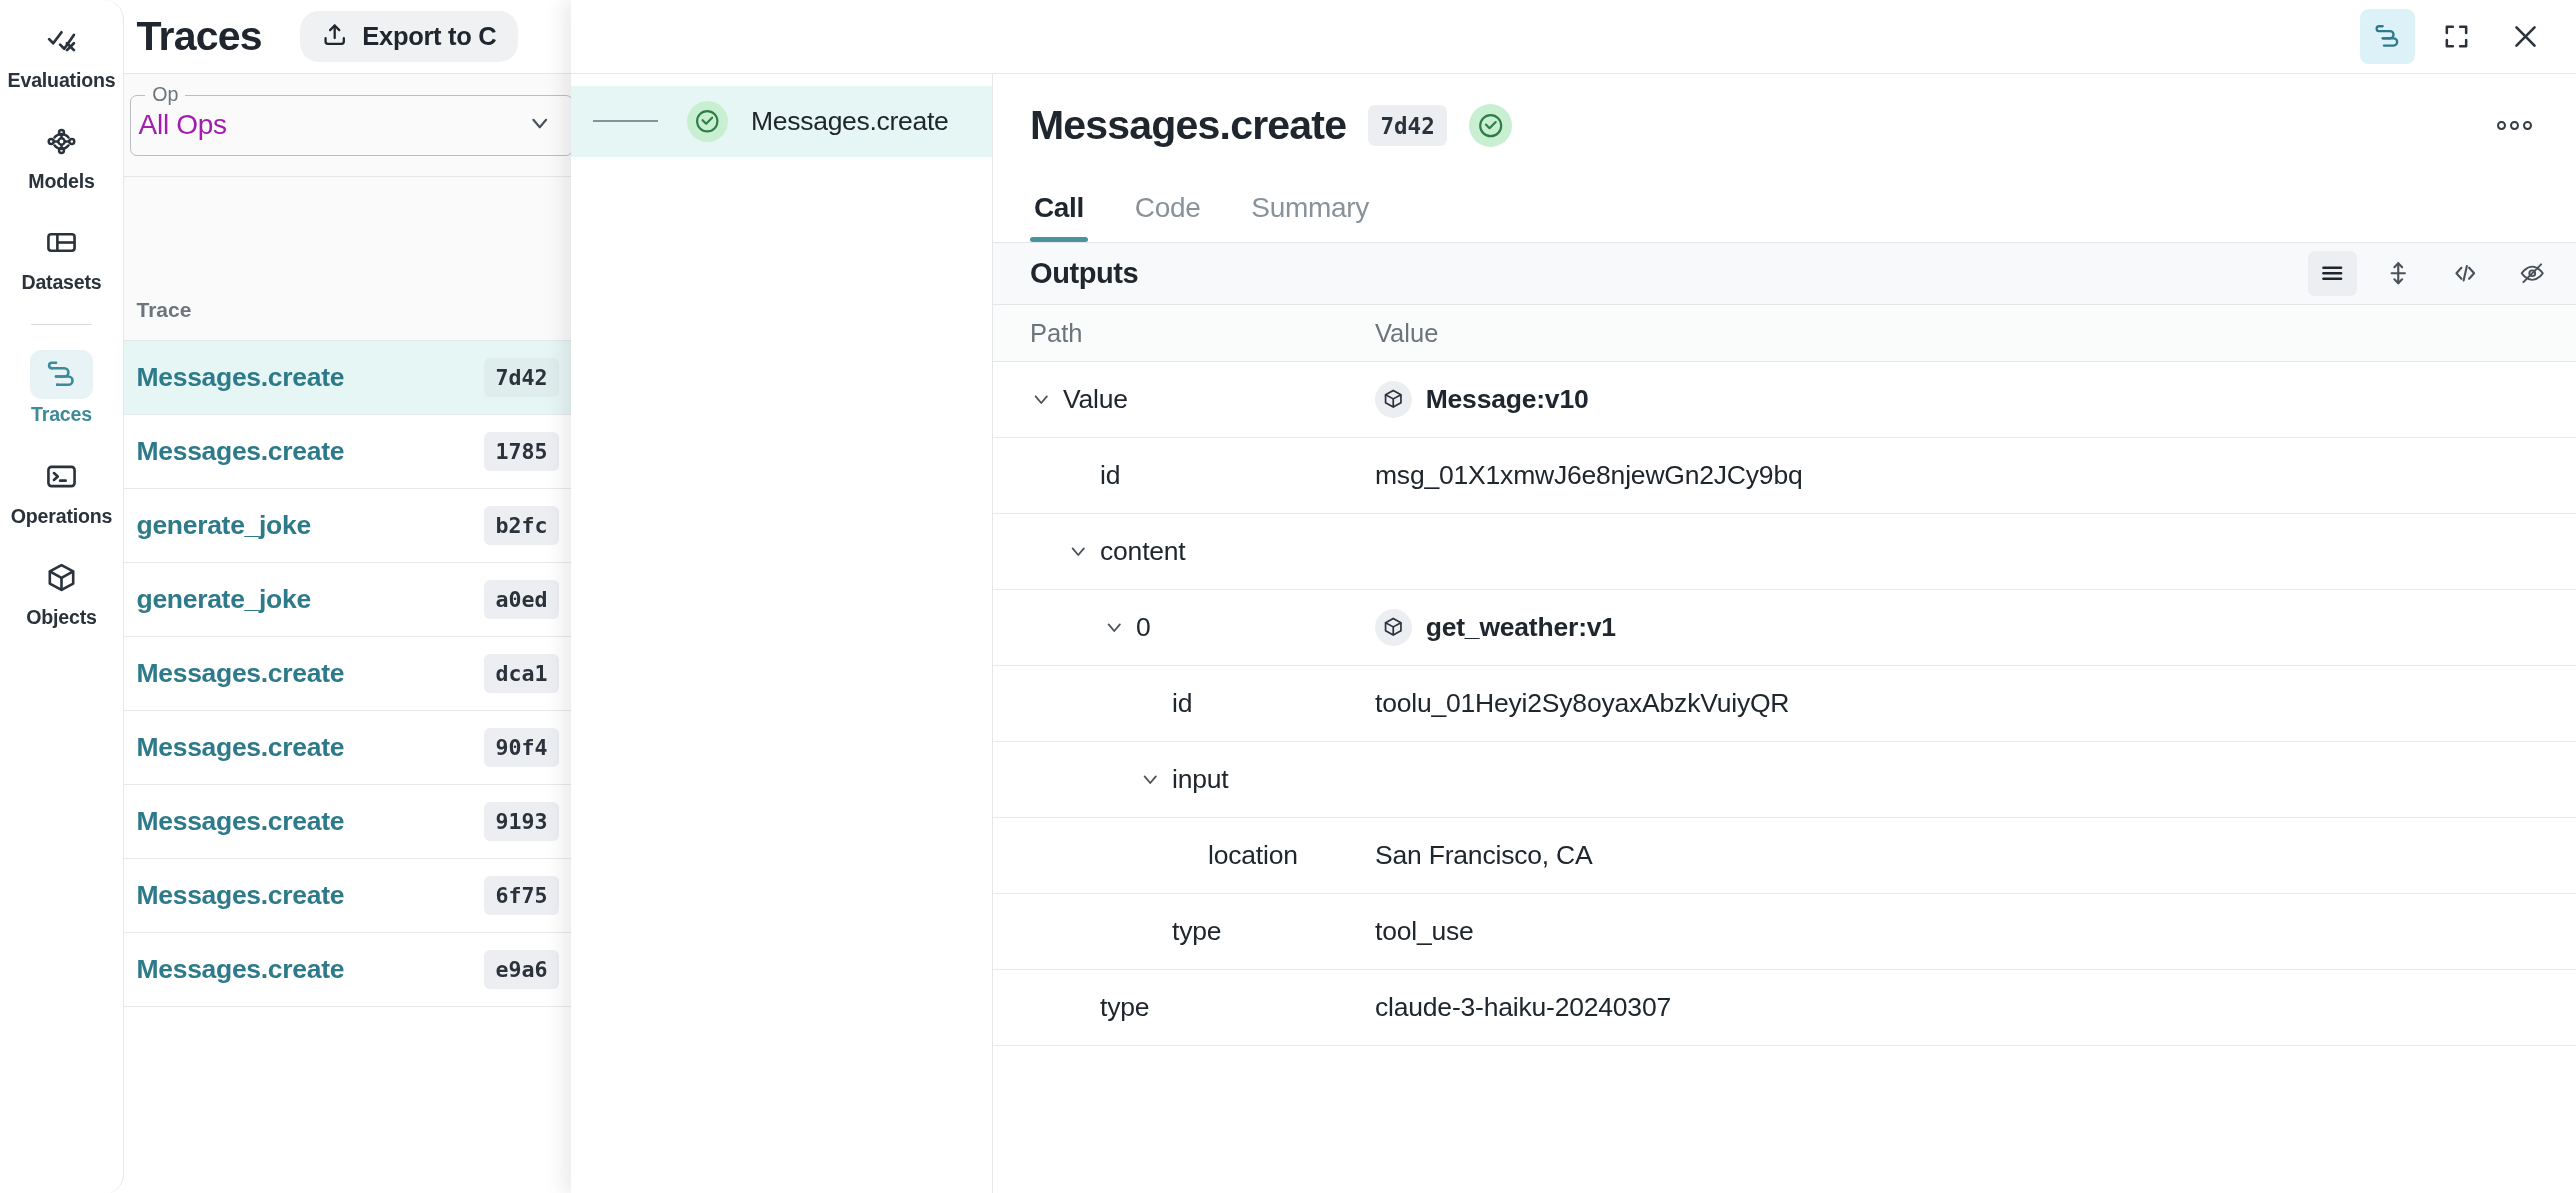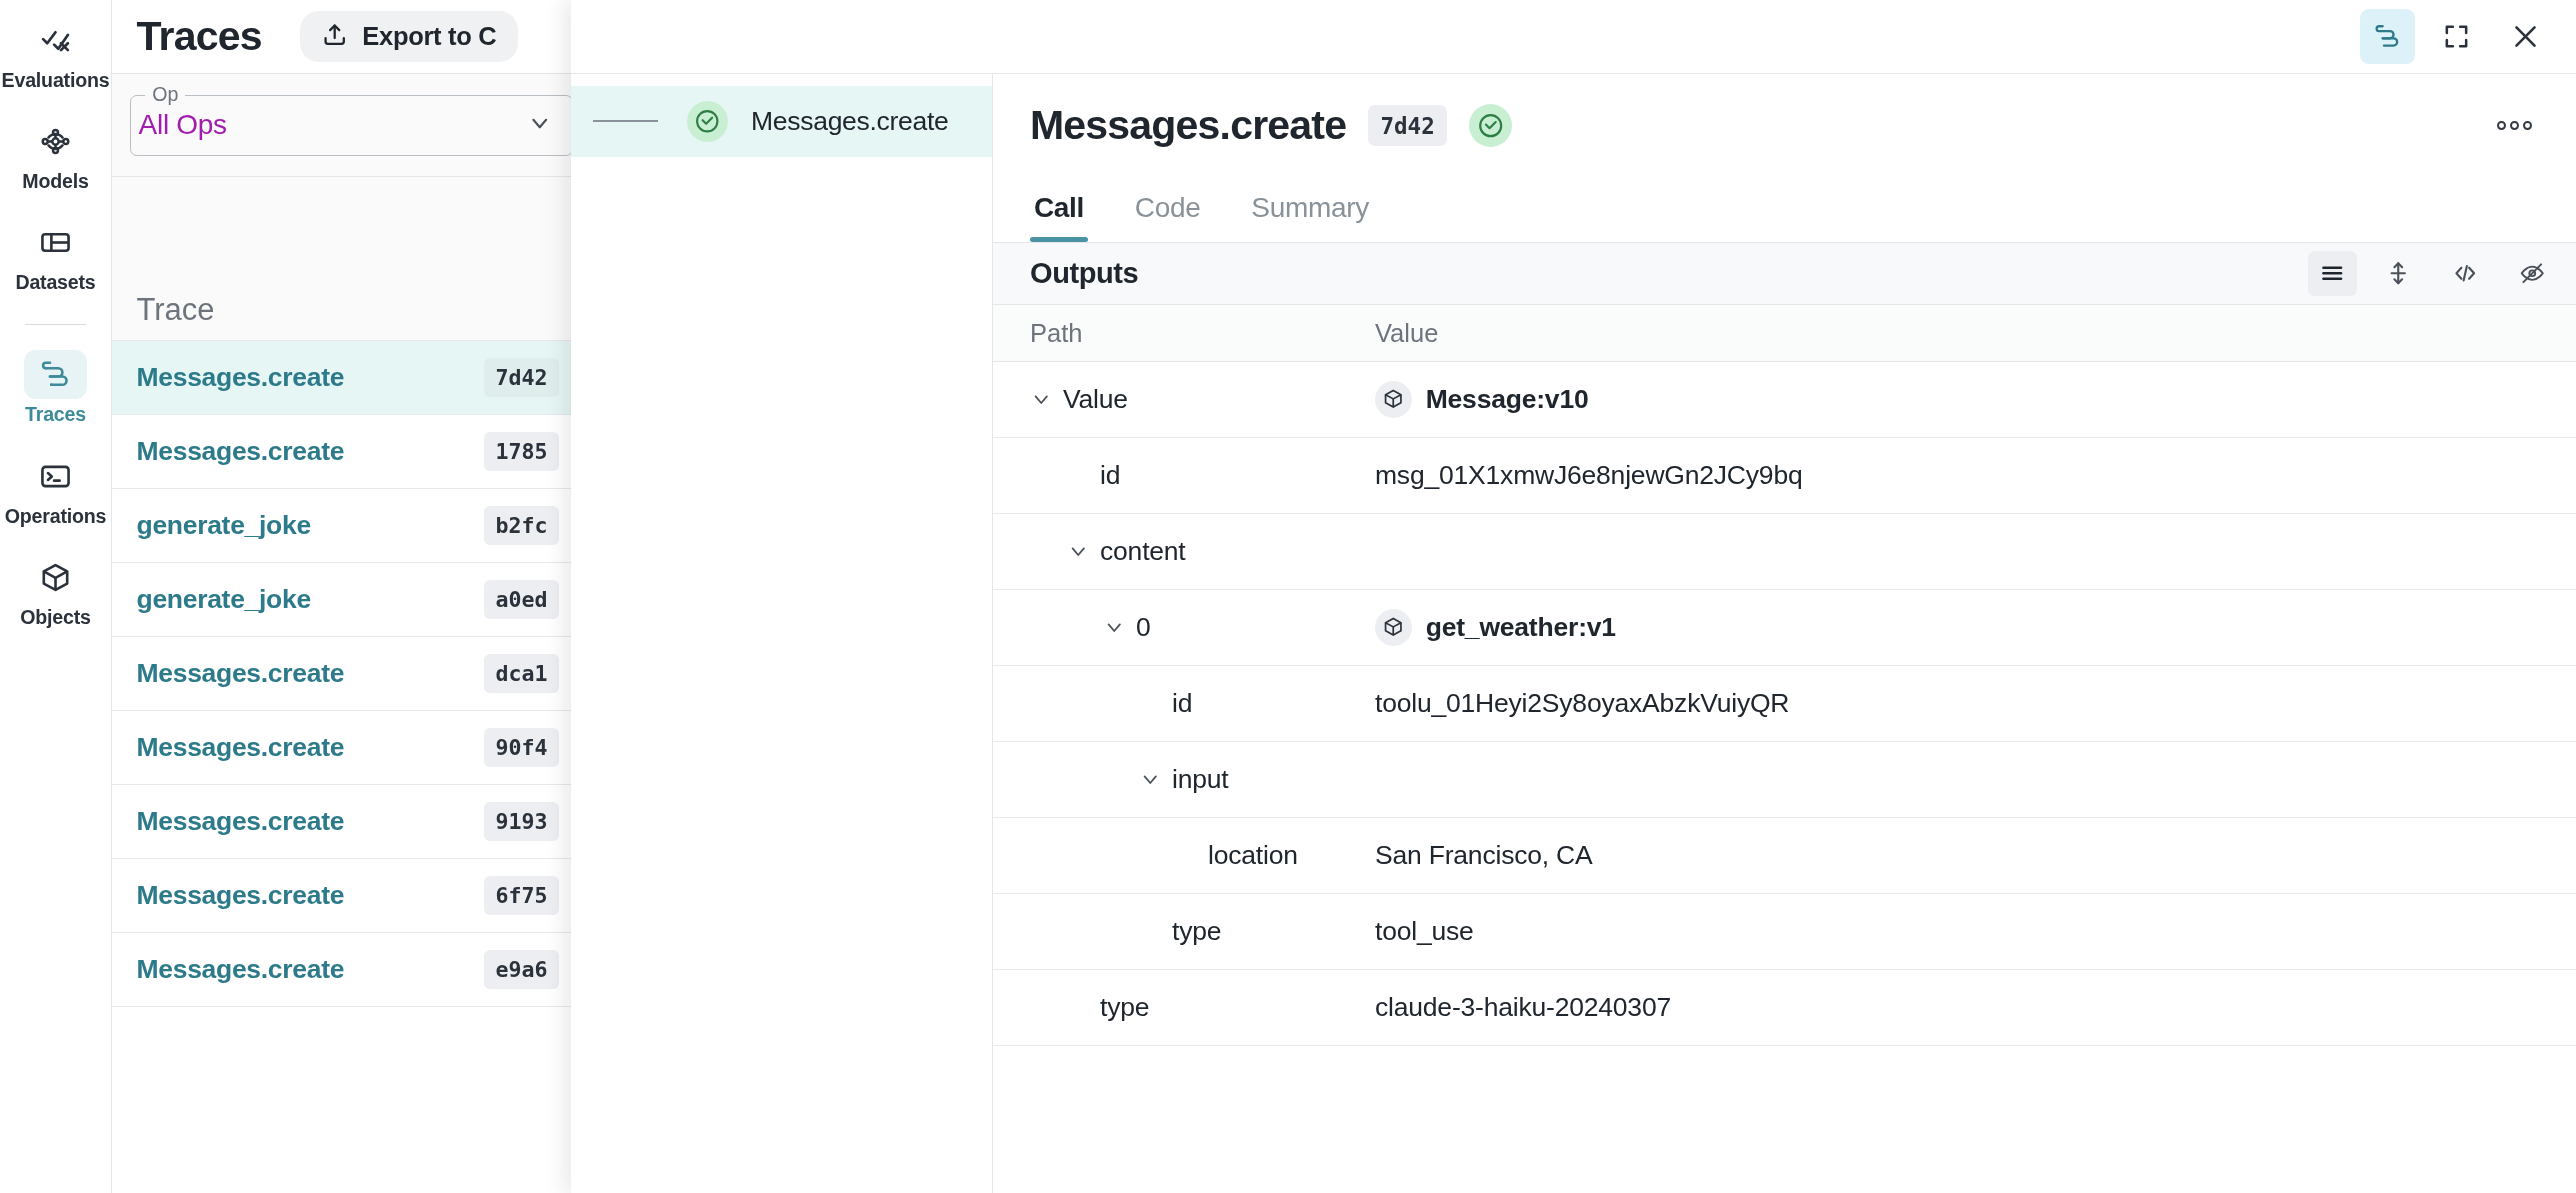--- a/index.html
+++ b/index.html
@@ -8,26 +8,27 @@
     font-family: "Liberation Sans", "DejaVu Sans", sans-serif;
     background: #ffffff;
     overflow: hidden;
     -webkit-font-smoothing: antialiased;
   }
   #root { position: relative; width: 2576px; height: 1194px; }
 
   
   .rail {
     position: absolute; left: 0; top: 0;
-    width: 112px; height: 1194px;
+    width: 124px; height: 1194px;
     background: #ffffff;
     border-right: 1px solid #e4e6e9;
     display: flex; flex-direction: column; align-items: center;
     padding-top: 13.7px;
     z-index: 5;
+    border-radius: 20px;
   }
   .rail-item {
     width: 98px;
     display: flex; flex-direction: column; align-items: center;
     margin-bottom: 25.5px;
     cursor: pointer;
   }
   .rail-ico {
     width: 63px; height: 49px;
     display: flex; align-items: center; justify-content: center;
@@ -92,21 +93,21 @@
   .op-caret { position: absolute; right: 19.6px; top: 50%; transform: translateY(-50%); }
 
   .lp-gap { height: 103px; background: #fafafa; }
 
   .lp-colhead {
     height: 61px; background: #fafafa;
     display: flex; align-items: center;
     padding-left: 24.5px;
     border-bottom: 1px solid #e4e6e9;
   }
-  .lp-colhead span { font-size: 31px; color: #6d747c; font-weight: 400;}
+  .lp-colhead span { font-size: 21px; color: #6d747c; font-weight: 700;}
 
   .trace-row {
     height: 74px; display: flex; align-items: center;
     border-bottom: 1px solid #e7e9eb;
     padding-left: 24.5px; padding-right: 13.7px;
     background: #ffffff;
     cursor: pointer;
   }
   .trace-row.sel { background: #e6f6f4; }
   .trace-name {

